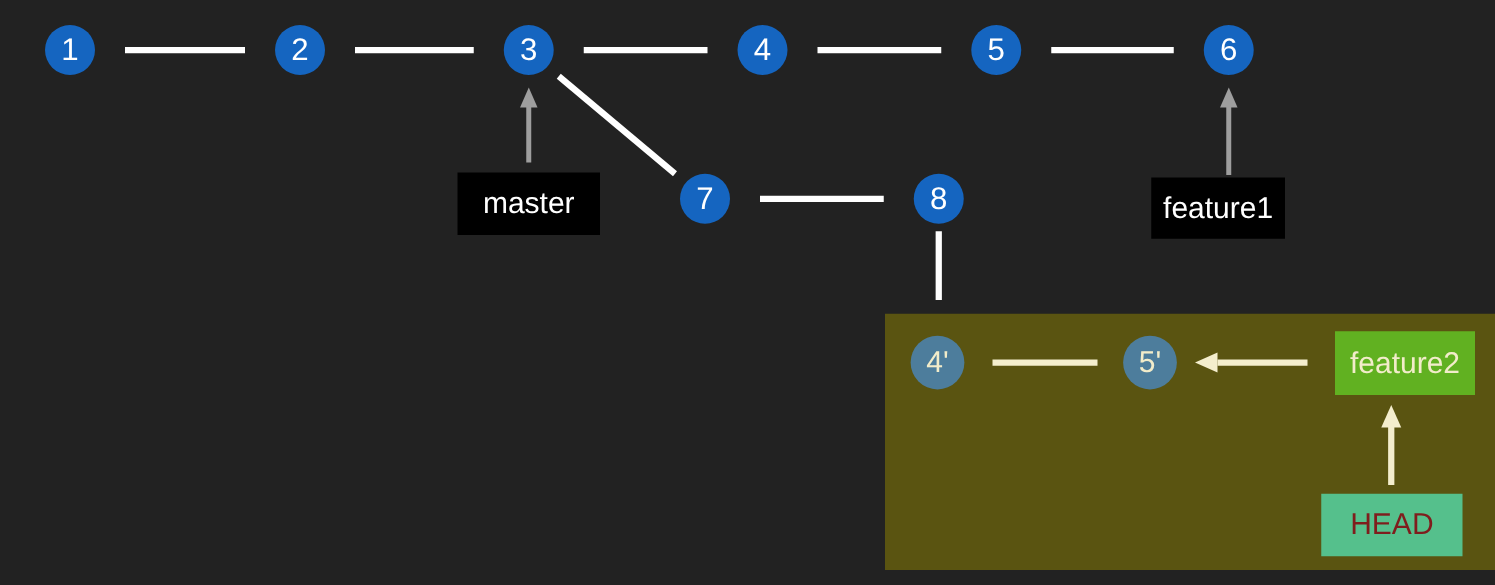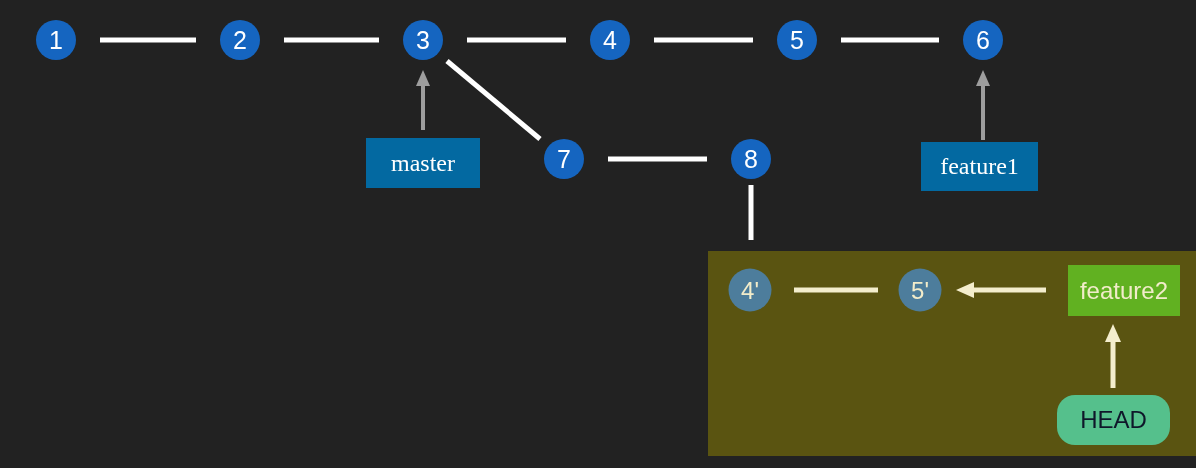--- a/index.html
+++ b/index.html
@@ -39,26 +39,26 @@
     font-size: 24px;
   }
 
   .branch {
     position: absolute;
     display: flex; align-items: center; justify-content: center;
     font-size: 24px;
     color: #ffffff;
     z-index: 3;
   }
-  .branch.green  { background: #0369a1; font-family: Liberation Serif, serif; }
+  .branch.green  { background: #000000; }
   .branch.bright { background: #61b121; color: #f2ecca; }
-  .branch.head   { background: #55c08c; color: #0f172a; border-radius: 18px; }
+  .branch.head   { background: #55c08c; color: #7f1d1d; }
 
   .pos-master   { left: 366px;  top: 138px; width: 114px; height: 50px; }
-  .pos-feature1 { left: 921px;  top: 142px; width: 117px; height: 49px; }
+  .pos-feature1 { left: 921px;  top: 142px; width: 107px; height: 49px; }
   .pos-feature2 { left: 1056px; top: 265px; width: 112px; height: 51px; margin-left: 12px; }
   .pos-head     { left: 1057px; top: 395px; width: 113px; height: 50px; }
 
   .c1 { left: 56px;  top: 40px; }
   .c2 { left: 240px; top: 40px; }
   .c3 { left: 423px; top: 40px; }
   .c4 { left: 610px; top: 40px; }
   .c5 { left: 797px; top: 40px; }
   .c6 { left: 983px; top: 40px; }
   .c7 { left: 564px; top: 159px; }

